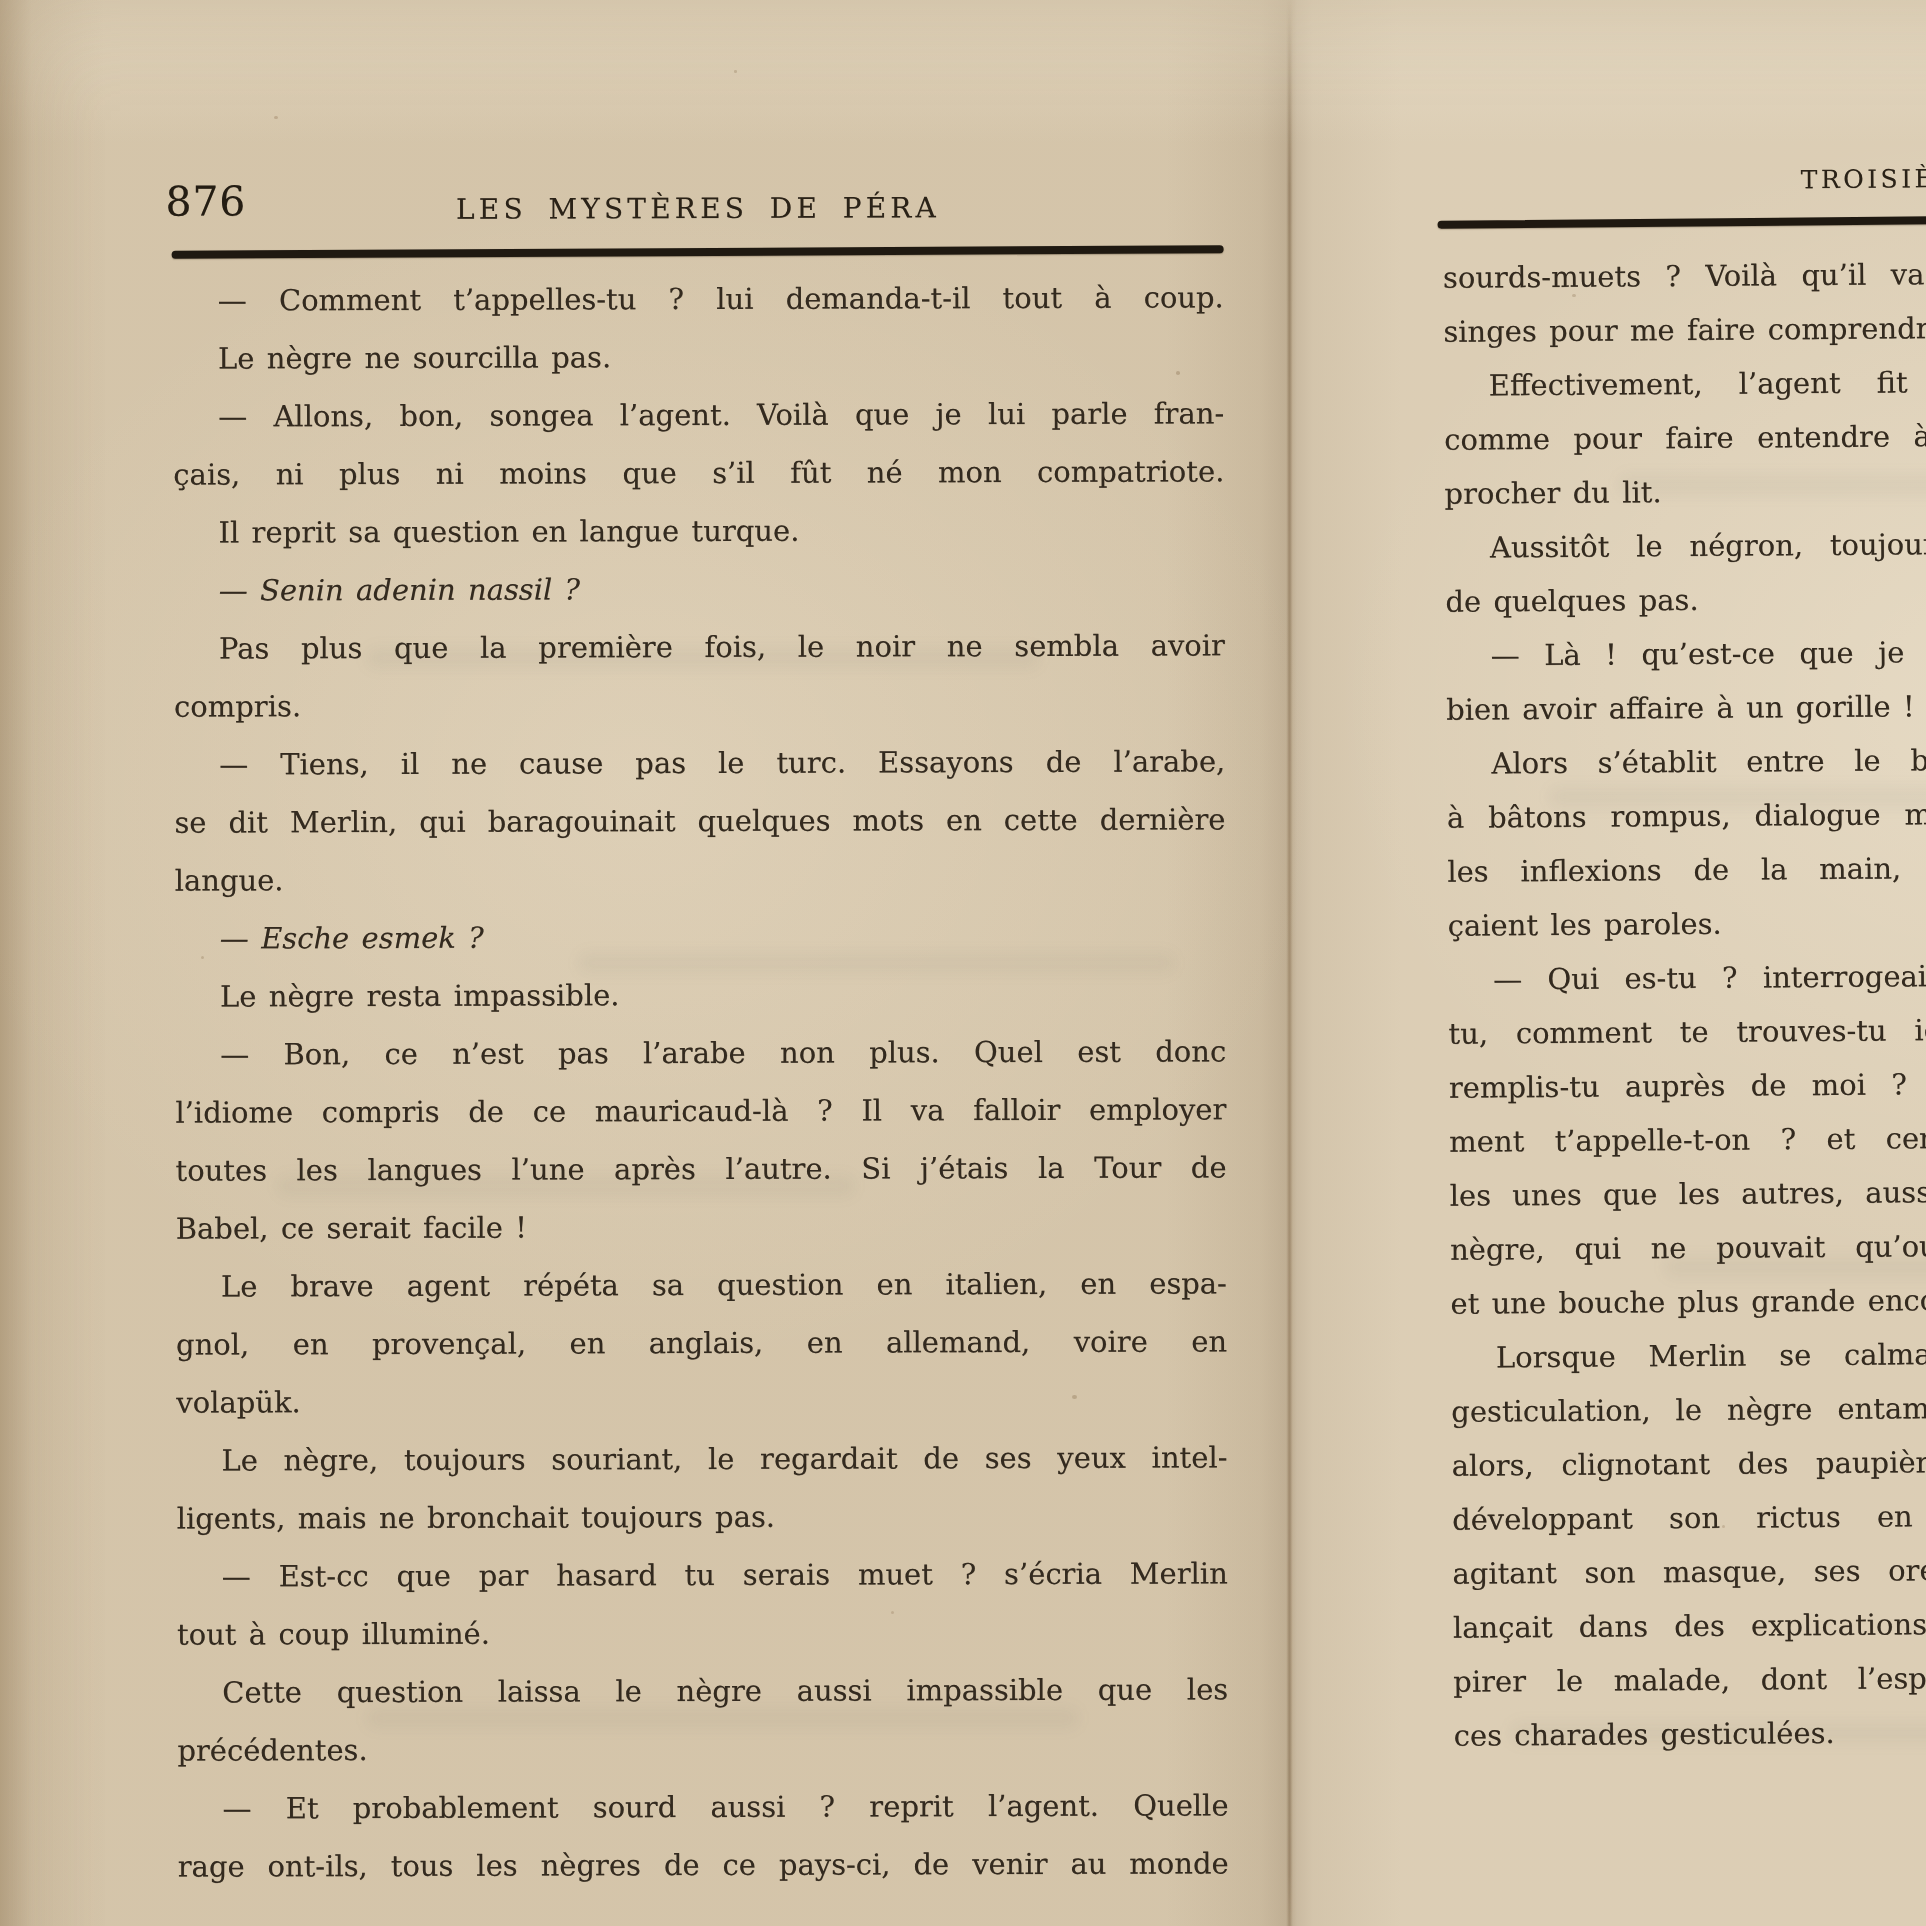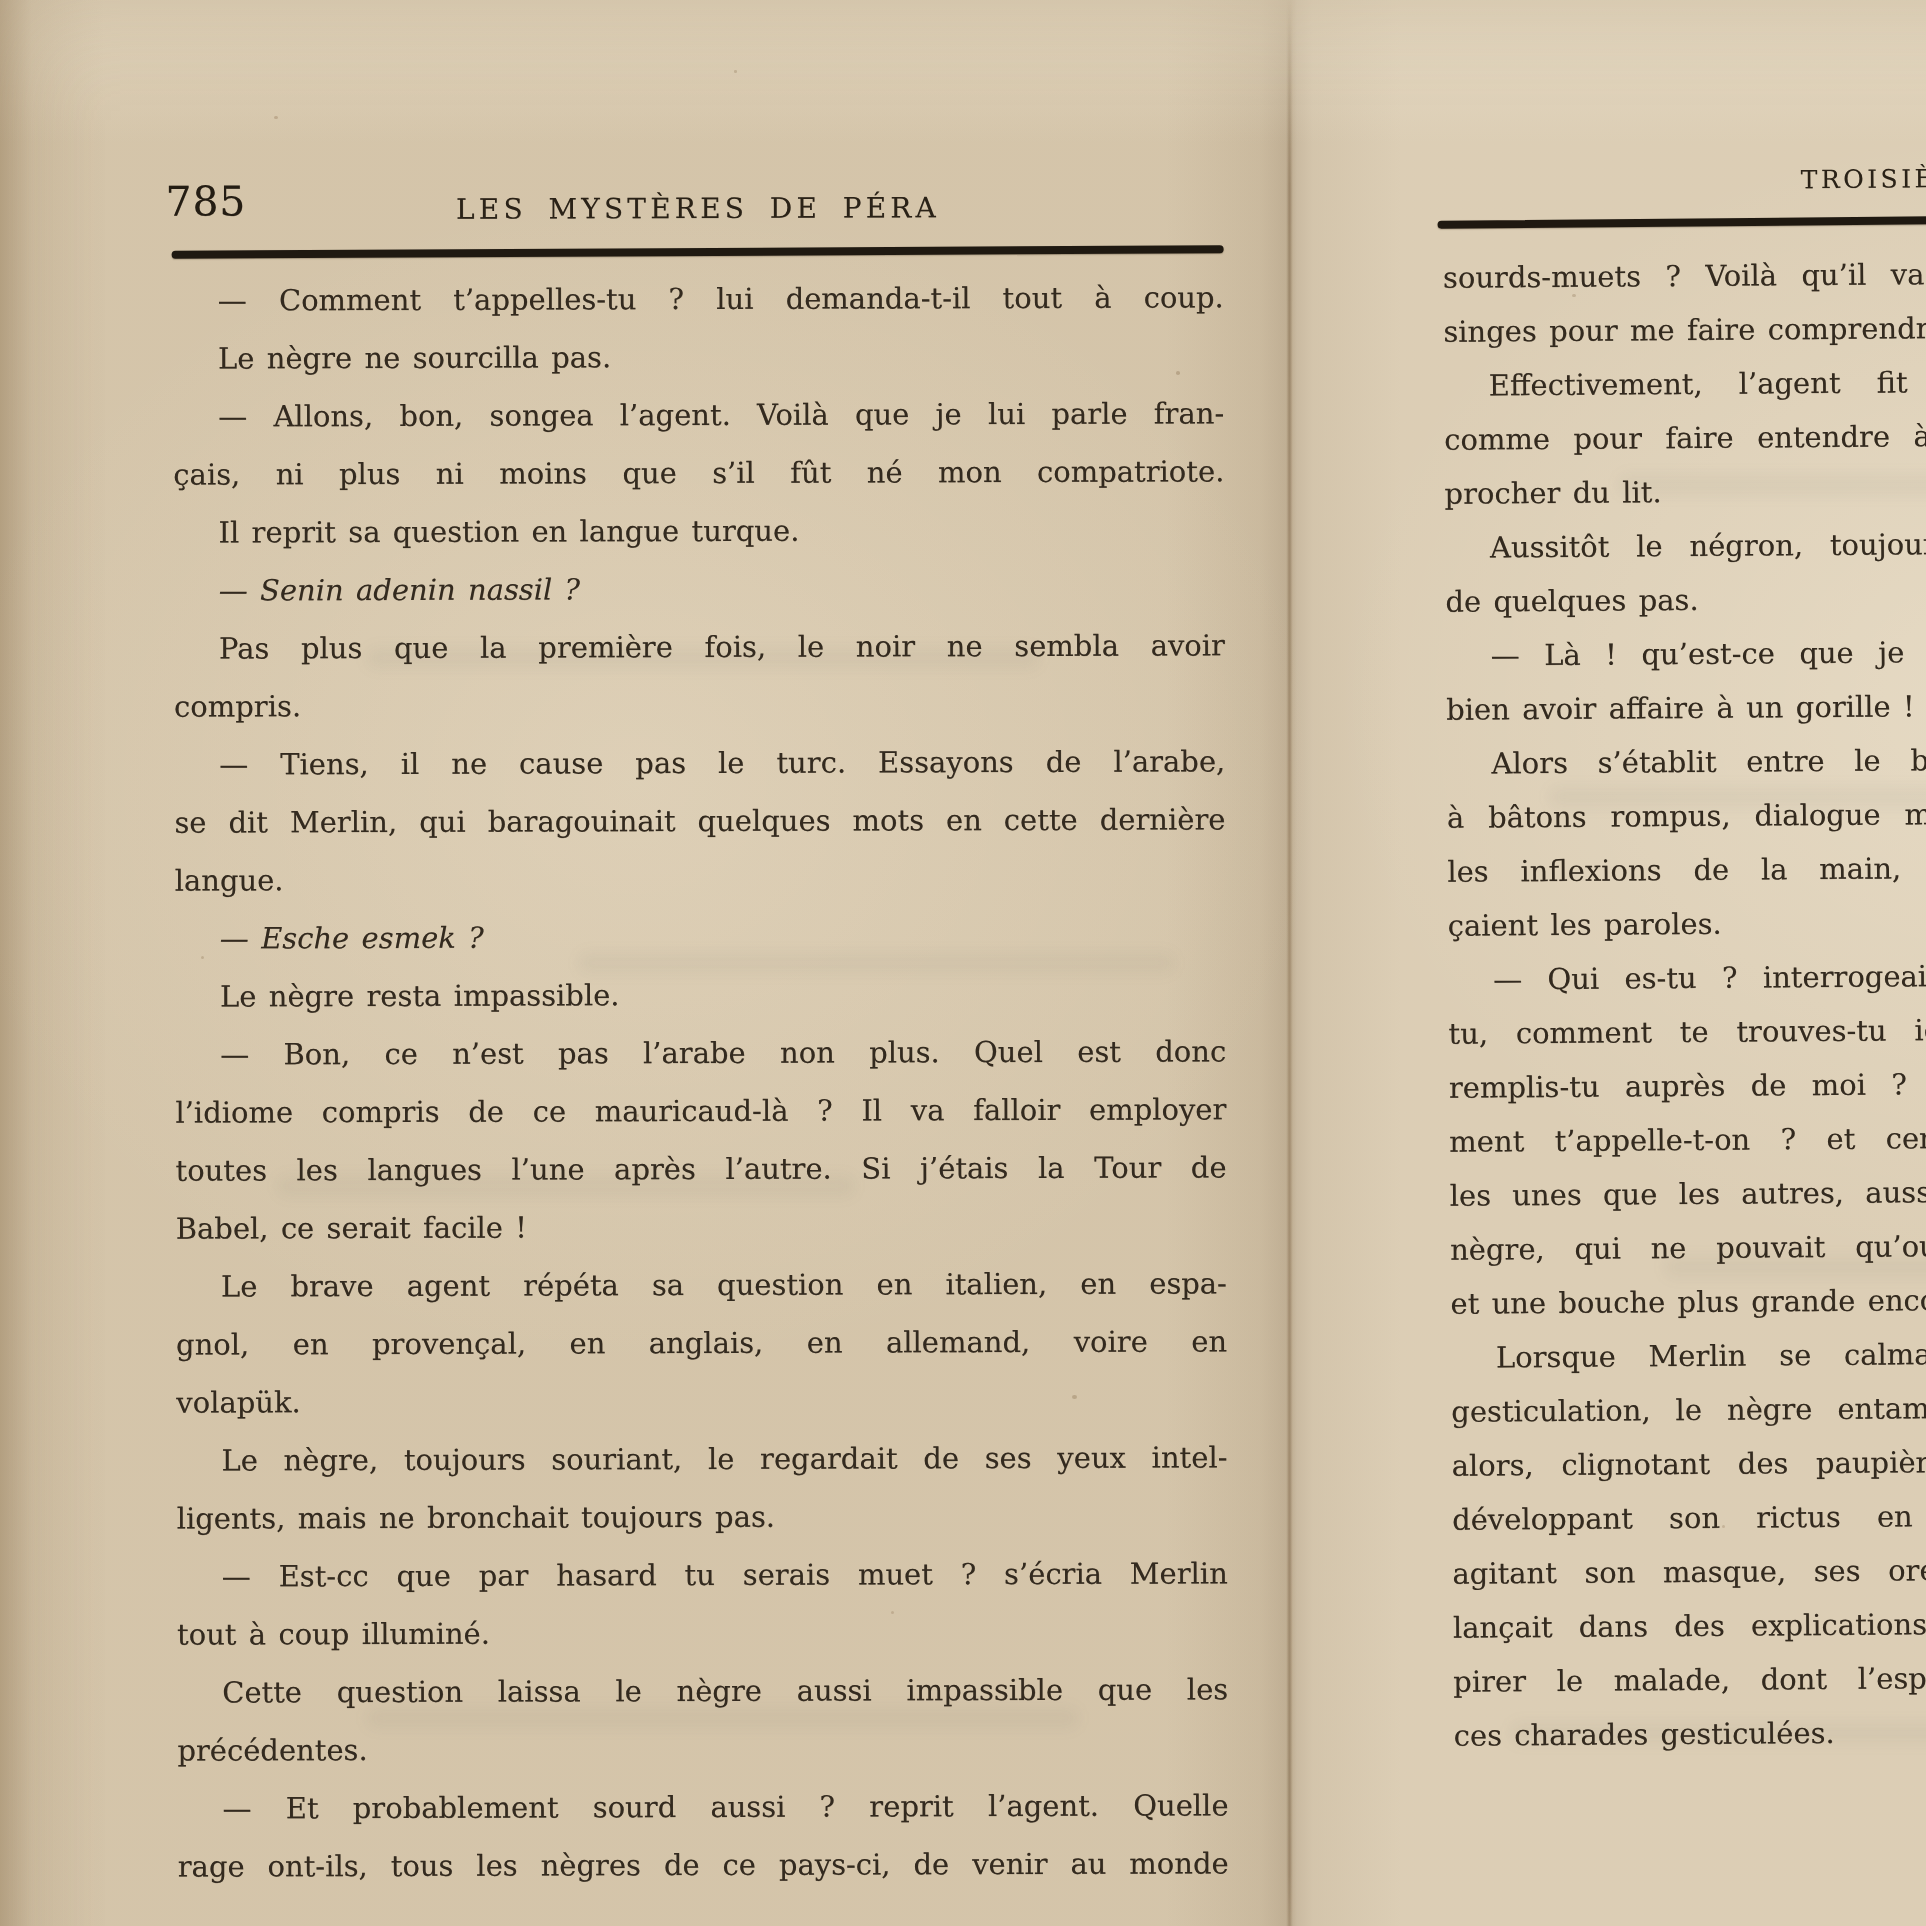--- a/index.html
+++ b/index.html
@@ -86,21 +86,21 @@
 
   <div class="speck" style="left:891px;top:1611px;width:3.1px;height:3.1px;opacity:.24;"></div>
   <div class="speck" style="left:1572px;top:294px;width:3.5px;height:3.1px;opacity:.26;"></div>
 
   <div class="speck" style="left:636px;top:1114px;width:2.7px;height:2.7px;opacity:.22;"></div>
   <div class="speck" style="left:1722px;top:1525px;width:3.1px;height:3.1px;opacity:.24;"></div>
 
   <div class="crease"></div>
 
   <div class="page" id="left-page">
-    <div class="pagenum" id="lp-num">785</div>
+    <div class="pagenum" id="lp-num">876</div>
     <div class="runtitle" id="lp-title">LES MYSTÈRES DE PÉRA</div>
     <div class="rule" id="lp-rule"></div>
     <div class="textcol" id="left-lines">
         <div class="line indent just">— Comment t’appelles-tu ? lui demanda-t-il tout à coup.</div>
         <div class="line indent">Le nègre ne sourcilla pas.</div>
         <div class="line indent just">— Allons, bon, songea l’agent. Voilà que je lui parle fran-</div>
         <div class="line just">çais, ni plus ni moins que s’il fût né mon compatriote.</div>
         <div class="line indent">Il reprit sa question en langue turque.</div>
         <div class="line indent ital">— Senin adenin nassil ?</div>
         <div class="line indent just">Pas plus que la première fois, le noir ne sembla avoir</div>

